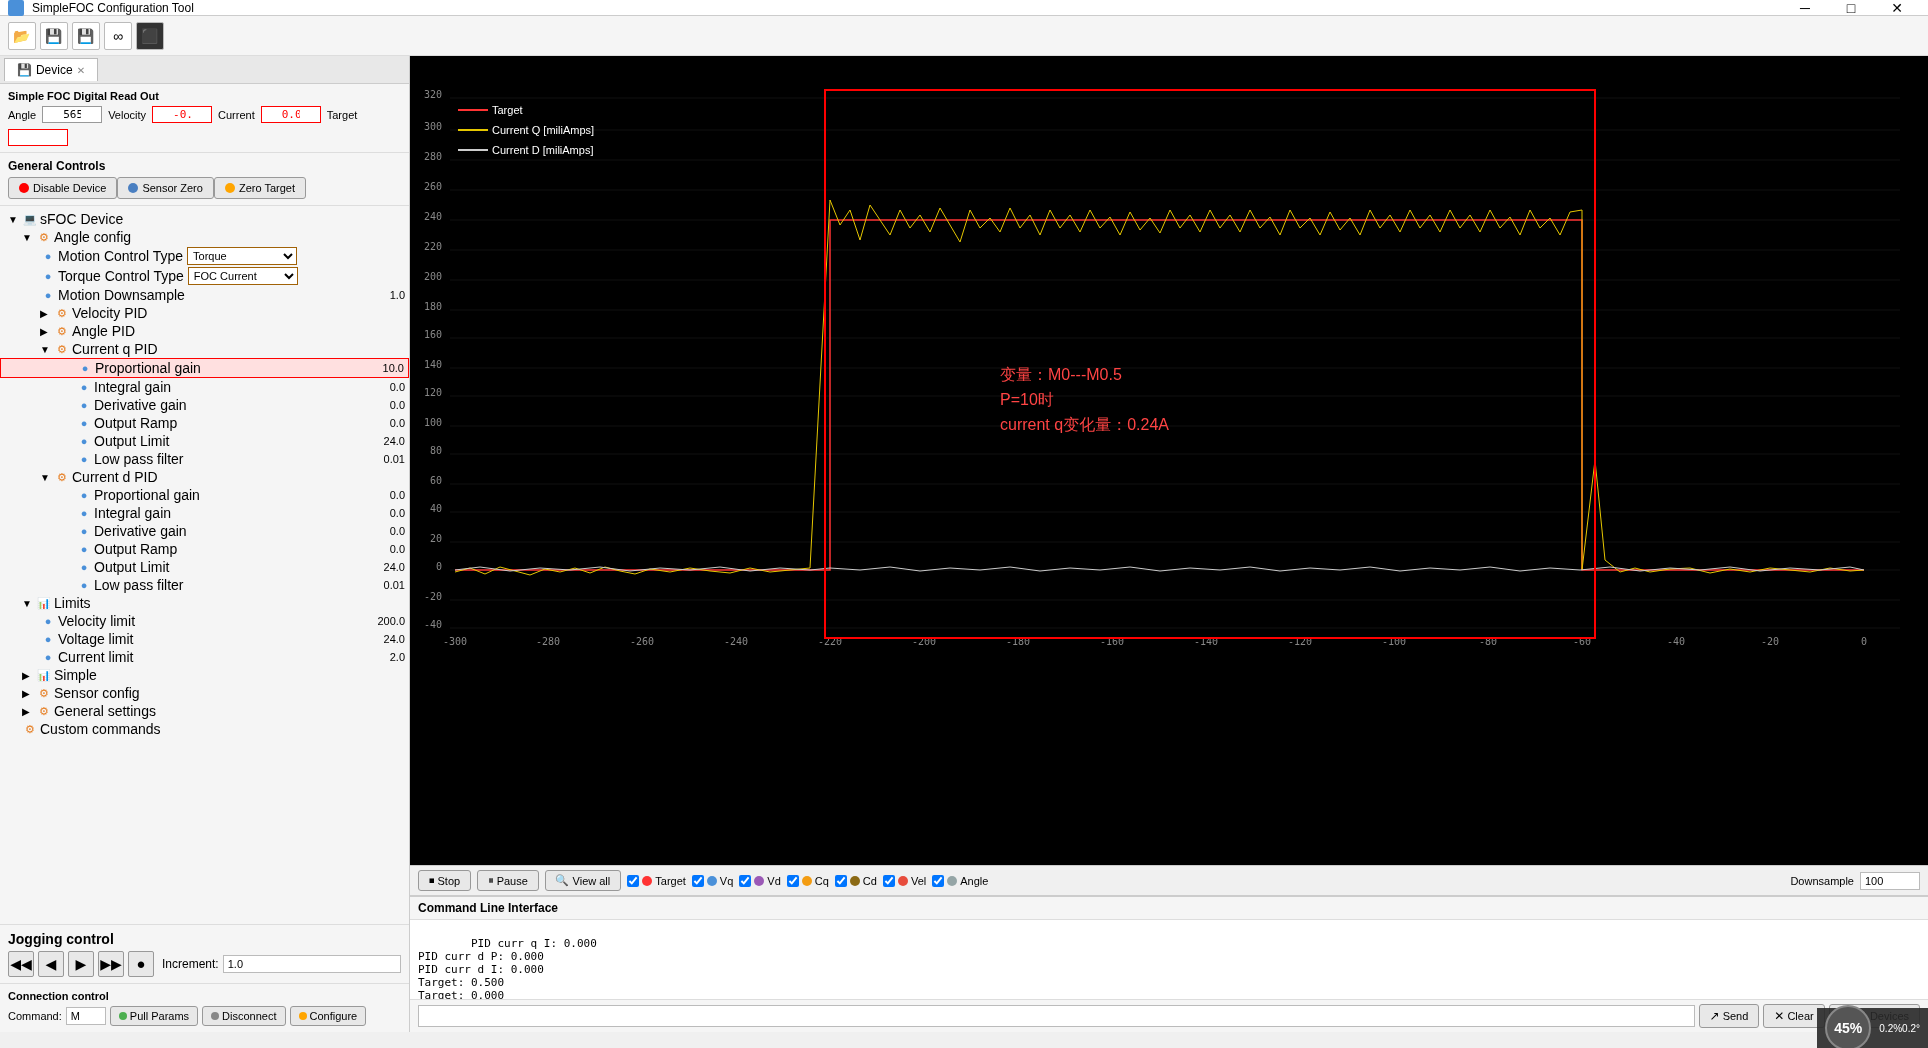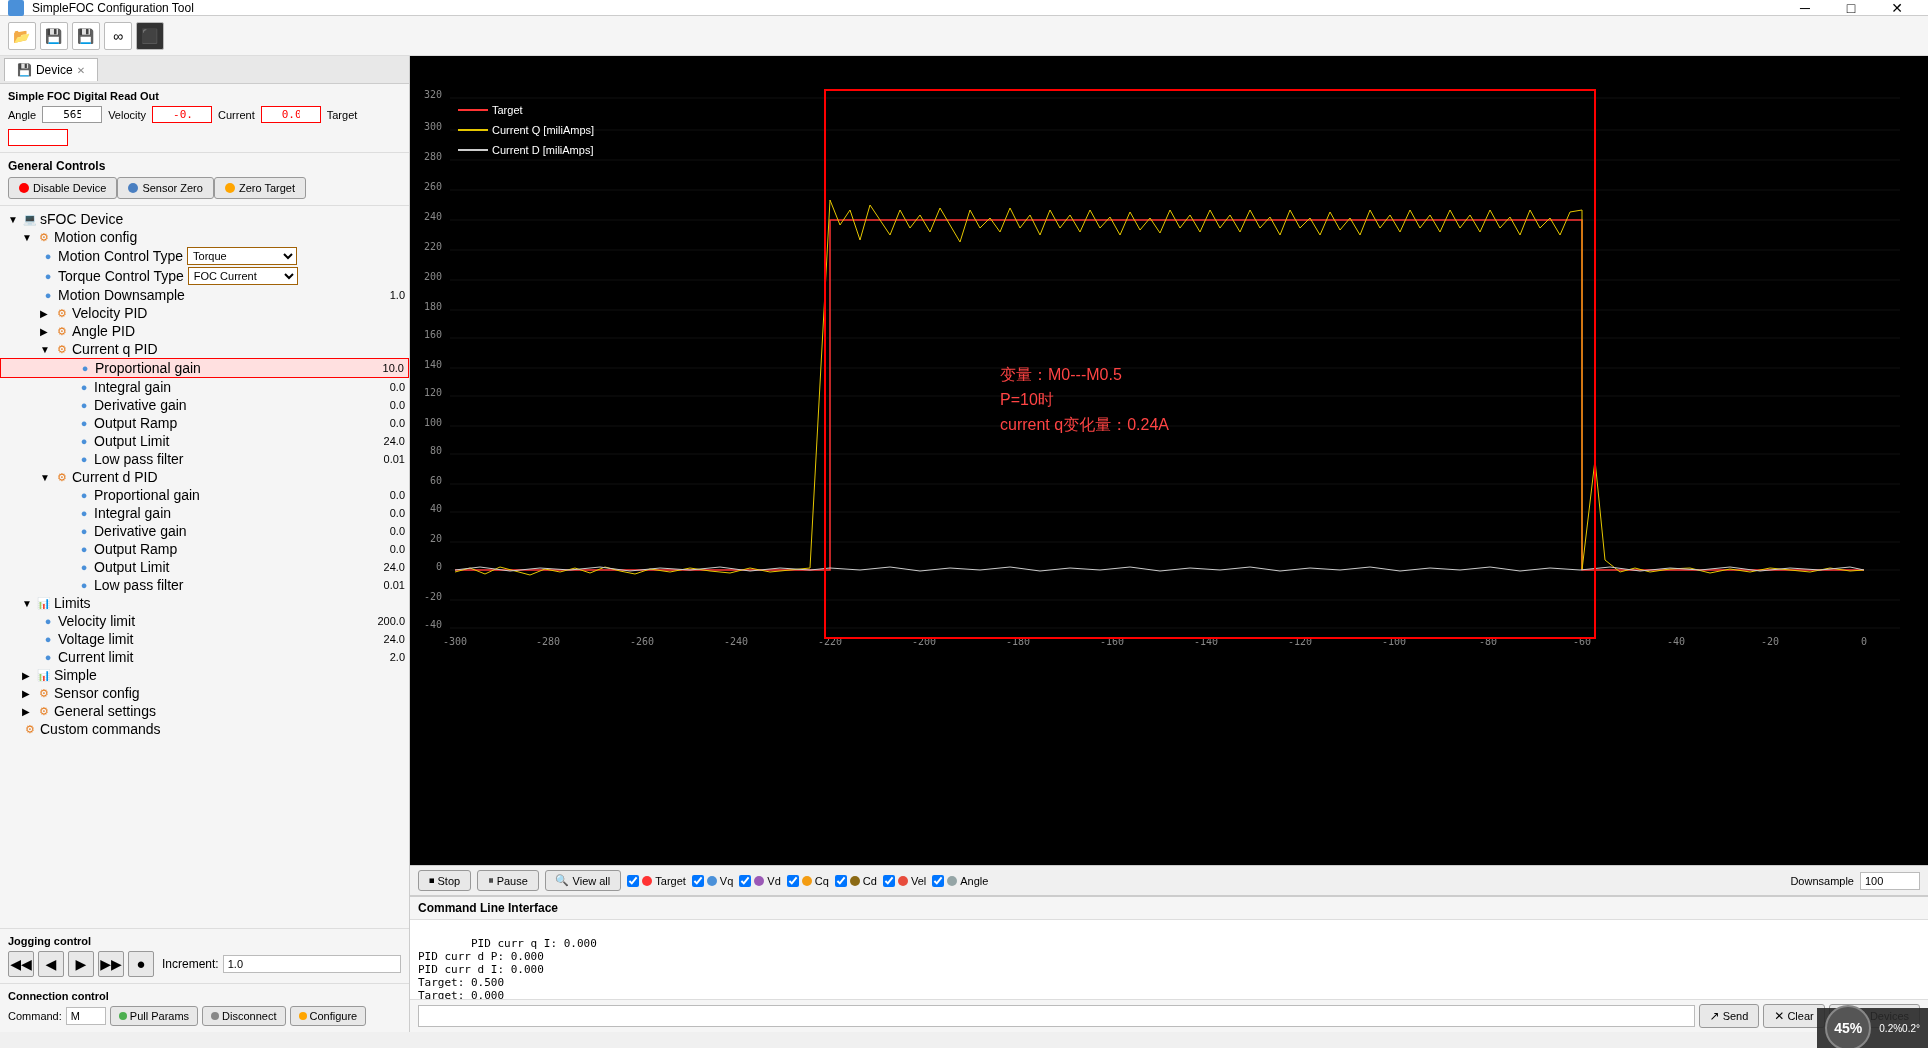--- a/index.html
+++ b/index.html
@@ -51,21 +51,21 @@
     .tree-row.highlighted { background: #ffe0e0; border: 1px solid red; }
     .tree-indent { display: inline-block; }
     .tree-arrow { font-size: 10px; width: 14px; display: inline-block; }
     .tree-icon { width: 16px; height: 16px; display: inline-flex; align-items: center; justify-content: center; font-size: 11px; margin-right: 2px; }
     .tree-label { font-size: 14px; }
     .tree-value { margin-left: auto; font-size: 11px; }
     .tree-select { border: 1px solid #a16207; background: white; font-size: 11px; padding: 1px; }
     
     
     #jogging { padding: 6px 8px; border-top: 1px solid #ddd; }
-    #jogging .section-title { font-size: 11px; font-weight: bold; margin-bottom: 4px; }
+    #jogging .section-title { font-size: 14px; font-weight: bold; margin-bottom: 4px; }
     #jogging .jog-row { display: flex; align-items: center; gap: 4px; }
     .jog-btn { width: 26px; height: 26px; border: 1px solid #999; background: #e8e8e8; border-radius: 2px; cursor: pointer; display: flex; align-items: center; justify-content: center; font-size: 14px; }
     .jog-input { border: 1px solid #bbb; padding: 2px 4px; font-size: 11px; flex: 1; }
     
     
     #connection { padding: 6px 8px; border-top: 1px solid #ddd; }
     #connection .section-title { font-size: 11px; font-weight: bold; margin-bottom: 4px; }
     #connection .conn-row { display: flex; align-items: center; gap: 4px; }
     .conn-label { font-size: 11px; }
     .conn-input { border: 1px solid #bbb; padding: 2px 4px; font-size: 11px; width: 60px; }
@@ -179,21 +179,21 @@
         <span class="tree-indent" style="width:4px;"></span>
         <span class="tree-arrow">▼</span>
         <span class="tree-icon">💻</span>
         <span class="tree-label">sFOC Device</span>
       </div>
 
       <div class="tree-row">
         <span class="tree-indent" style="width:18px;"></span>
         <span class="tree-arrow">▼</span>
         <span class="tree-icon" style="color:#e67e22;">⚙</span>
-        <span class="tree-label">Motion config</span>
+        <span class="tree-label">Angle config</span>
       </div>
 
       <div class="tree-row">
         <span class="tree-indent" style="width:36px;"></span>
         <span class="tree-icon" style="color:#4a90d9;">●</span>
         <span class="tree-label">Motion Control Type</span>
         <select class="tree-select" style="margin-left:4px; width:110px;">
           <option>Torque</option><option>Velocity</option><option>Angle</option>
         </select>
       </div>

